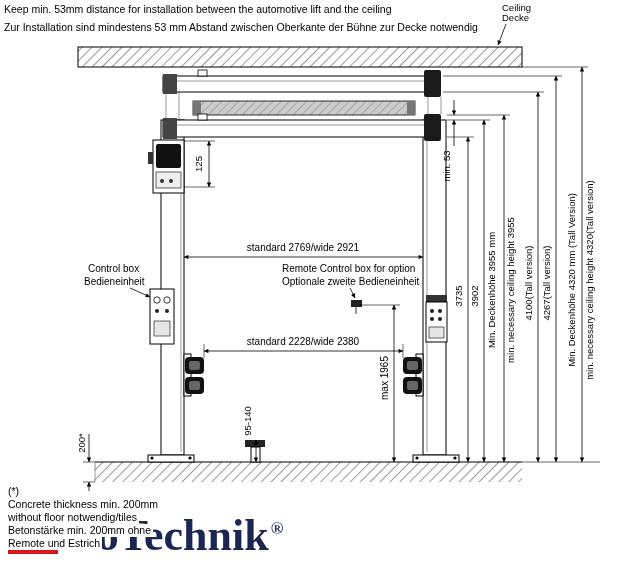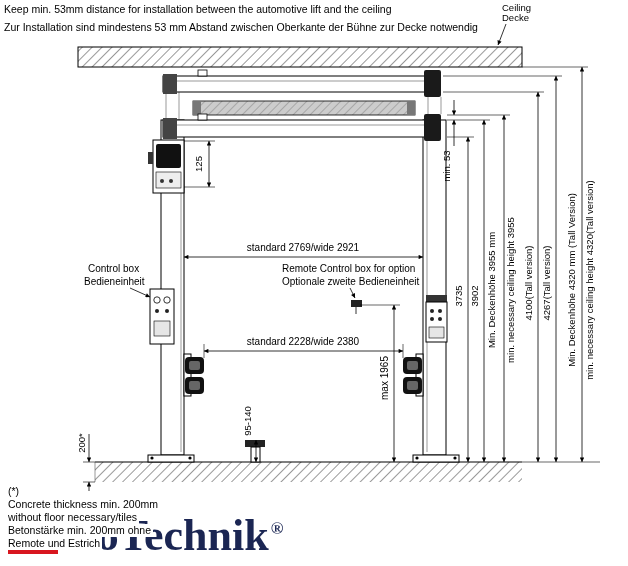--- a/index.html
+++ b/index.html
@@ -244,18 +244,18 @@
       <line class="ext" x1="522" y1="67" x2="588" y2="67"></line>
       <line class="dim" x1="582" y1="67" x2="582" y2="462" marker-start="url(#arr)" marker-end="url(#arr)"></line>
       <text class="t9 mid" transform="rotate(-90 575 280)" x="575" y="280">Min. Deckenhöhe 4320 mm (Tall Version)</text>
       <text class="t9 mid" transform="rotate(-90 593 280)" x="593" y="280">min. necessary ceiling height 4320(Tall version)</text>
     </g>
   </svg>
 
   <div class="footnote">
     <div class="fn-line">(*)</div>
     <div class="fn-line">Concrete thickness min. 200mm</div>
-    <div class="fn-line">without floor necessary/tiles</div>
+    <div class="fn-line">without floor notwendig/tiles</div>
     <div class="fn-line">Betonstärke min. 200mm ohne</div>
     <div class="fn-line">Remote und Estrich</div>
   </div>
 
 </div>
 
 </body></html>

